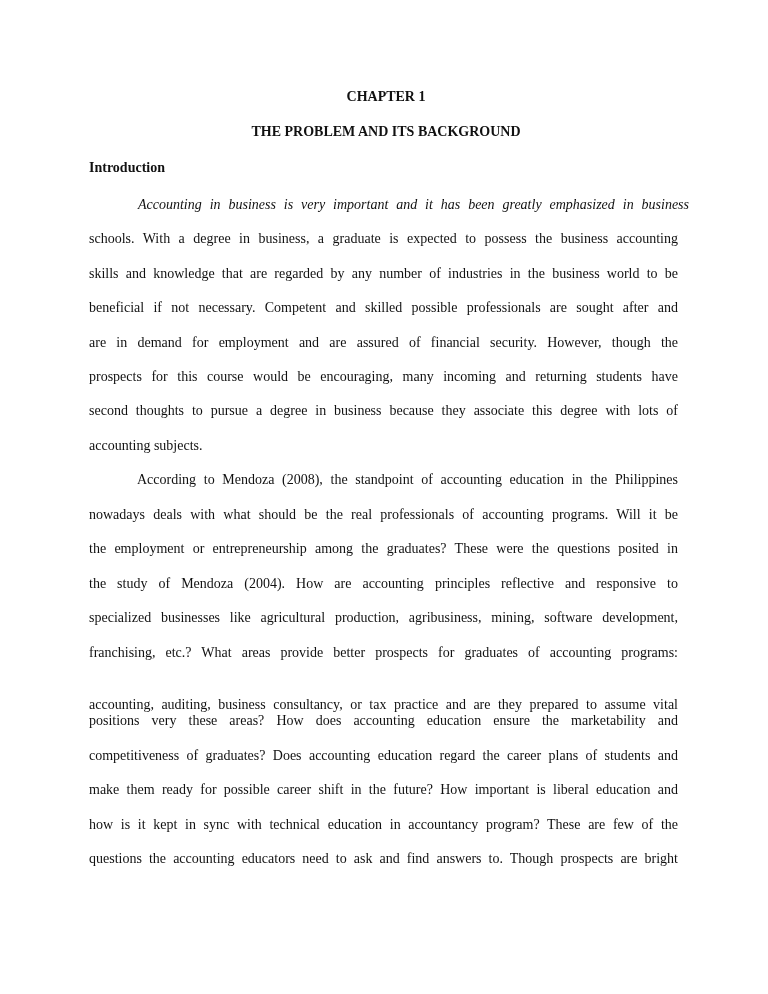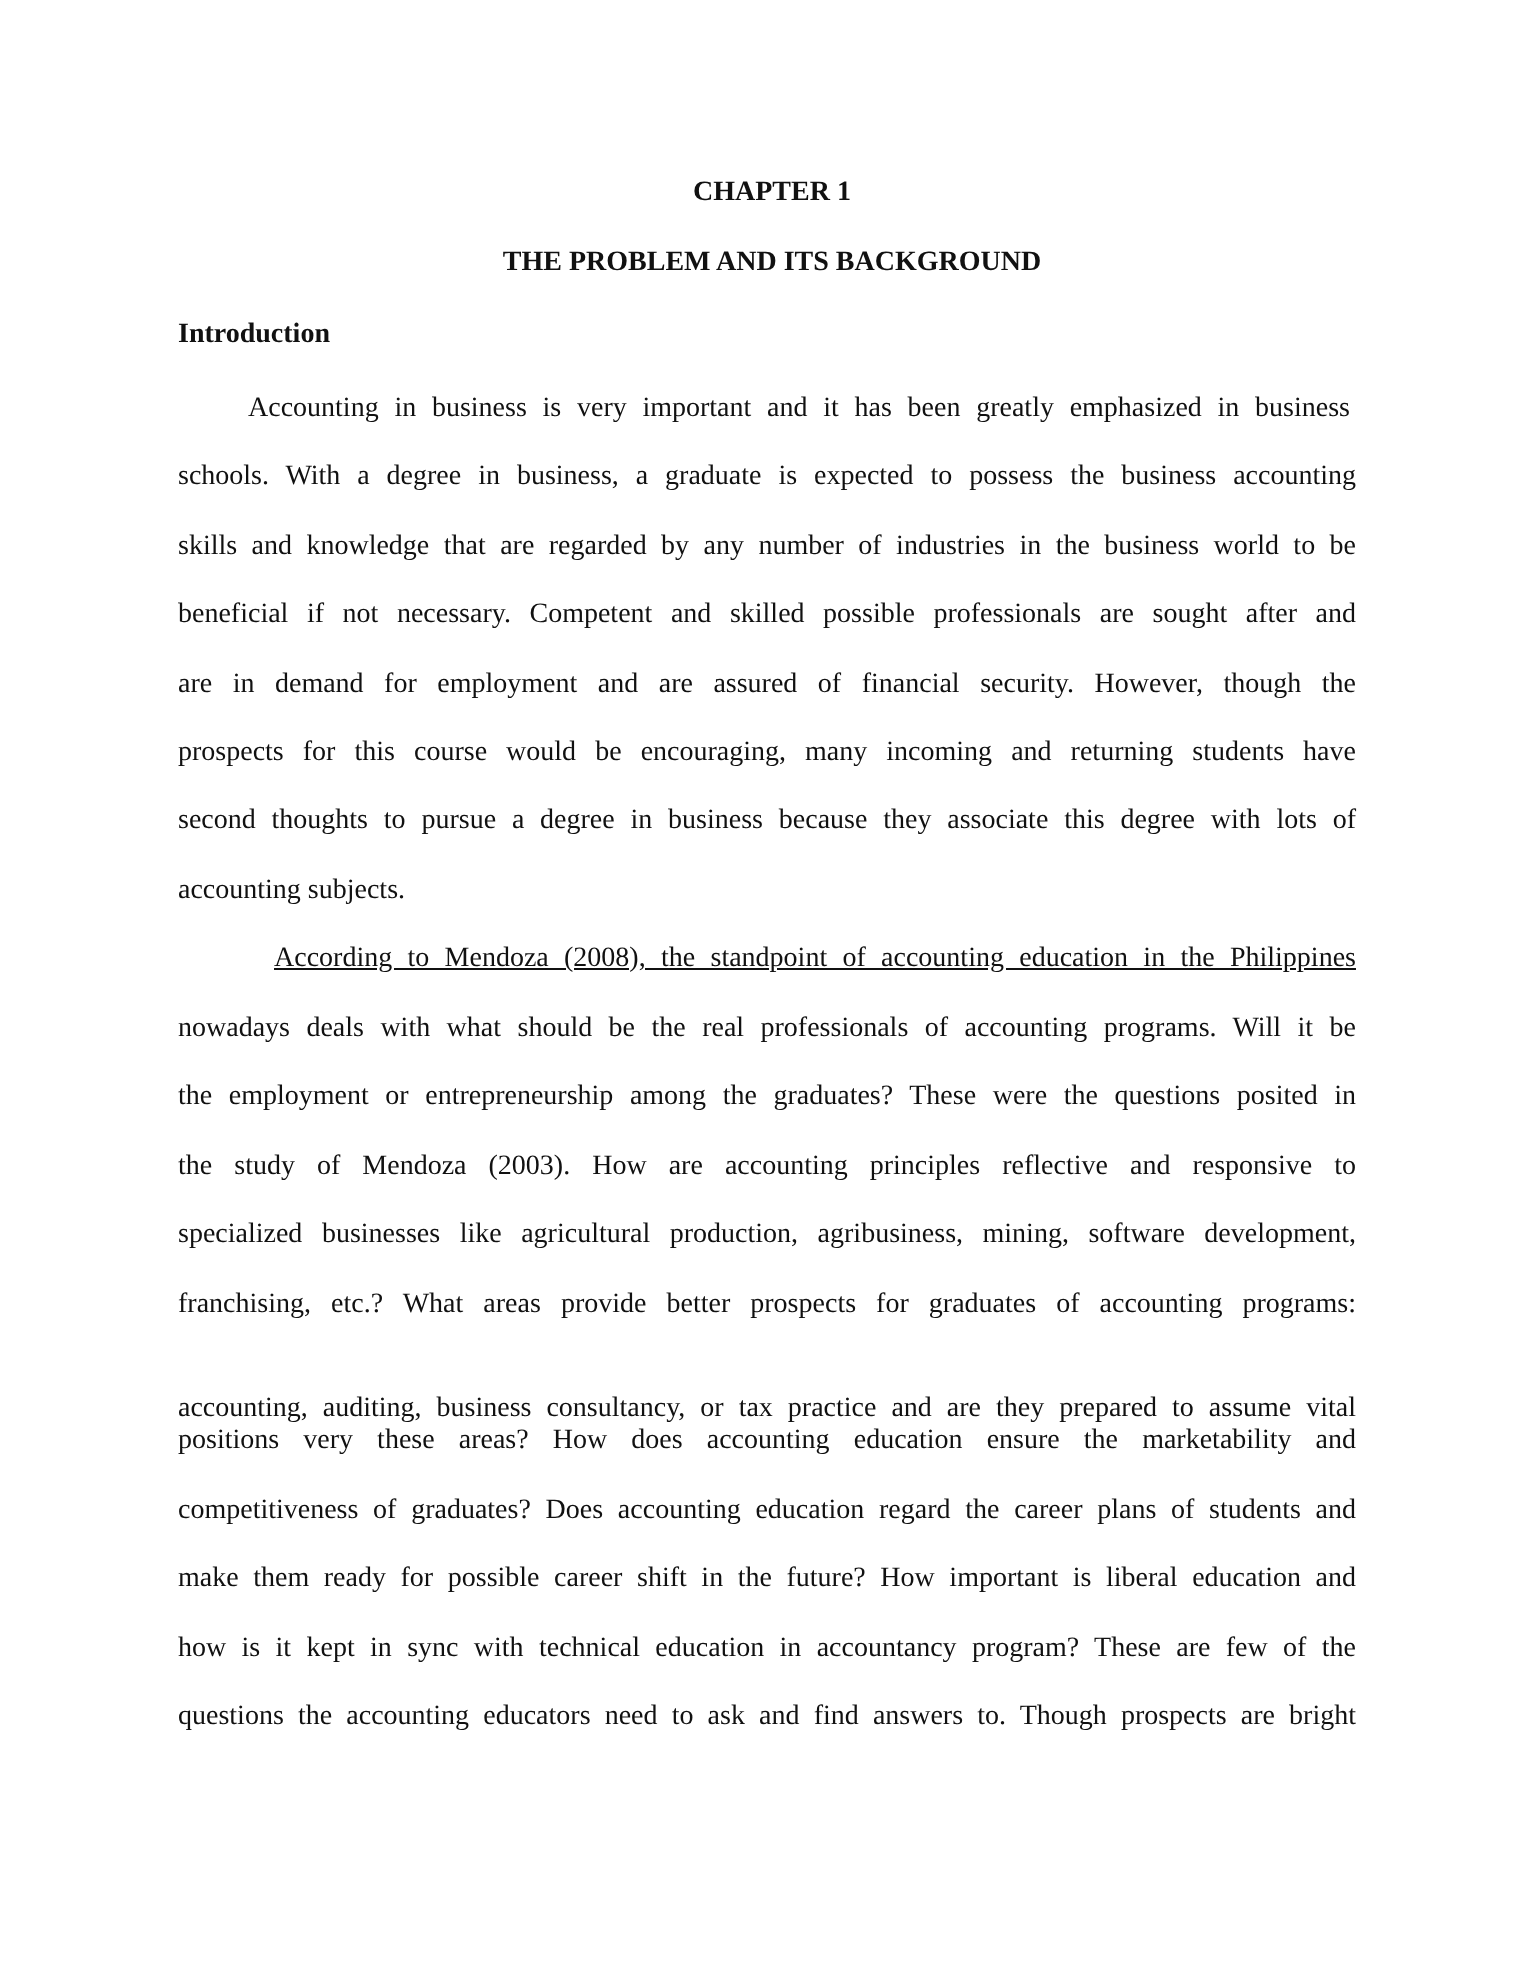--- a/index.html
+++ b/index.html
@@ -55,22 +55,22 @@
       width: 589px;
       font-size: 14px;
       line-height: 18px;
       white-space: nowrap;
       text-align: justify;
       text-align-last: justify;
     }
     .line.last {
       text-align-last: left;
     }
-    .line.indent1 { left: 124px; width: 551px; }
-    .line.indent2 { left: 137px; width: 541px; text-decoration: underline; }
+    .line.indent1 { left: 138px; width: 551px; font-style: italic; }
+    .line.indent2 { left: 137px; width: 541px; }
   </style>
 </head>
 <body>
 
 <div class="page">
   <div class="chapter">CHAPTER 1</div>
   <div class="title">THE PROBLEM AND ITS BACKGROUND</div>
   <div class="section-heading">Introduction</div>
 
   <div>
@@ -81,21 +81,21 @@
     <div class="line" style="top:334px">are in demand for employment and are assured of  financial security.  However, though the</div>
     <div class="line" style="top:368px">prospects for this course would be encouraging,  many incoming and returning students have</div>
     <div class="line" style="top:402px">second thoughts  to pursue a degree in business because they associate this degree with lots of</div>
     <div class="line last" style="top:437px">accounting subjects.</div>
   </div>
 
   <div>
     <div class="line indent2" style="top:471px">According to Mendoza (2008), the standpoint of accounting education in the Philippines</div>
     <div class="line" style="top:506px">nowadays deals with what should be the real professionals of accounting programs. Will it be</div>
     <div class="line" style="top:540px">the employment or  entrepreneurship among the graduates? These were the questions posited in</div>
-    <div class="line" style="top:575px">the study of Mendoza (2003). How are accounting principles reflective and responsive to</div>
+    <div class="line" style="top:575px">the study of Mendoza (2004). How are accounting principles reflective and responsive to</div>
     <div class="line" style="top:609px">specialized businesses like agricultural production, agribusiness, mining, software development,</div>
     <div class="line" style="top:644px">franchising, etc.? What areas provide better prospects for graduates of accounting programs:</div>
     <div class="line" style="top:696px">accounting, auditing, business consultancy, or tax practice and are they prepared to assume vital</div>
     <div class="line" style="top:712px">positions very these areas? How does accounting education ensure the marketability and</div>
     <div class="line" style="top:747px">competitiveness of graduates? Does accounting education regard the career plans of students and</div>
     <div class="line" style="top:781px">make them ready for possible career shift in the future? How important is liberal education and</div>
     <div class="line" style="top:816px">how is it kept in sync with technical education in accountancy program? These are few of the</div>
     <div class="line" style="top:850px">questions the accounting educators need to ask and find answers to.  Though prospects are bright</div>
   </div>
 </div>

